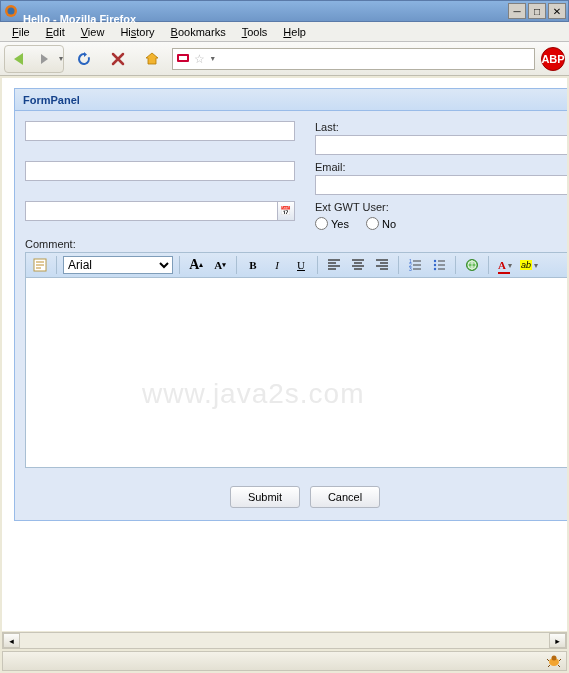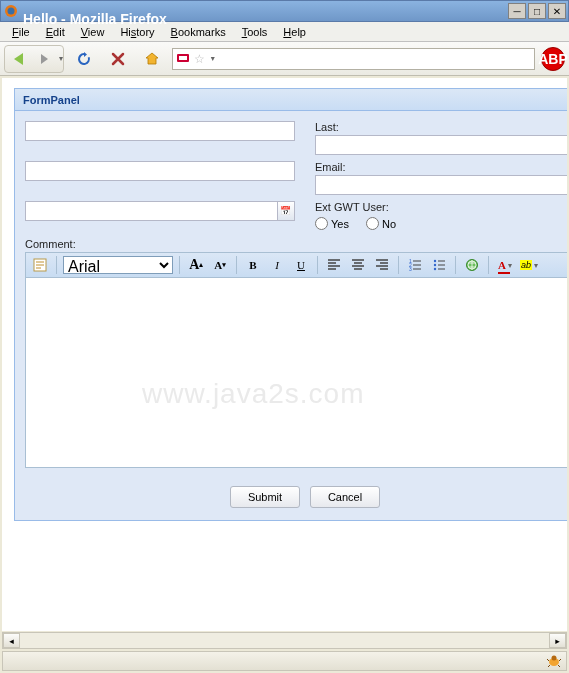--- a/index.html
+++ b/index.html
@@ -18,21 +18,21 @@
   display: flex;
   align-items: center;
   padding: 0 2px;
   border: 1px solid #5a7aa8;
 }
 .titlebar-icon {
   width: 16px; height: 16px;
   margin-right: 4px;
   display: inline-flex; align-items: center; justify-content: center;
 }
-.titlebar-text { color: #fff; font-weight: bold; flex: 1; font-size: 14px; margin-top: 16px; }
+.titlebar-text { color: #fff; font-weight: bold; flex: 1; font-size: 11px; margin-top: 16px; }
 .win-buttons { display: flex; gap: 2px; }
 .win-btn {
   width: 18px; height: 16px;
   background: #d4d0c8;
   border: 1px solid #808080;
   display: flex; align-items: center; justify-content: center;
   font-size: 10px;
   cursor: pointer;
 }
 .menubar {
@@ -91,21 +91,21 @@
   font-size:11px;
   font-family: Tahoma, Arial, sans-serif;
 }
 .star-icon { color:#bbb; font-size:12px; }
 .abp-btn {
   width: 24px; height: 24px;
   background: #d00;
   border-radius: 50%;
   color:#fff;
   font-weight:bold;
-  font-size:14px;
+  font-size:11px;
   display:flex;align-items:center;justify-content:center;
   border:1px solid #900;
 }
 .content-area {
   position: absolute;
   top: 78px;
   left: 2px;
   right: 2px;
   bottom: 42px;
   background: #fff;
@@ -178,21 +178,21 @@
 .tb-btn {
   width: 20px; height: 20px;
   display:flex;align-items:center;justify-content:center;
   cursor:pointer;
   border-radius:2px;
 }
 .tb-sep { width:1px;height:18px;background:#a9bfd3;margin:0 2px; }
 .font-select {
   height: 18px;
   border: 1px solid #7f9db9;
-  font-size: 16px;
+  font-size: 12px;
   font-family: Tahoma, Arial, sans-serif;
   width: 110px;
   background:#fff;
 }
 .editor-body {
   border: 1px solid #a9bfd3;
   border-top: none;
   background: #fff;
   height: 190px;
 }

